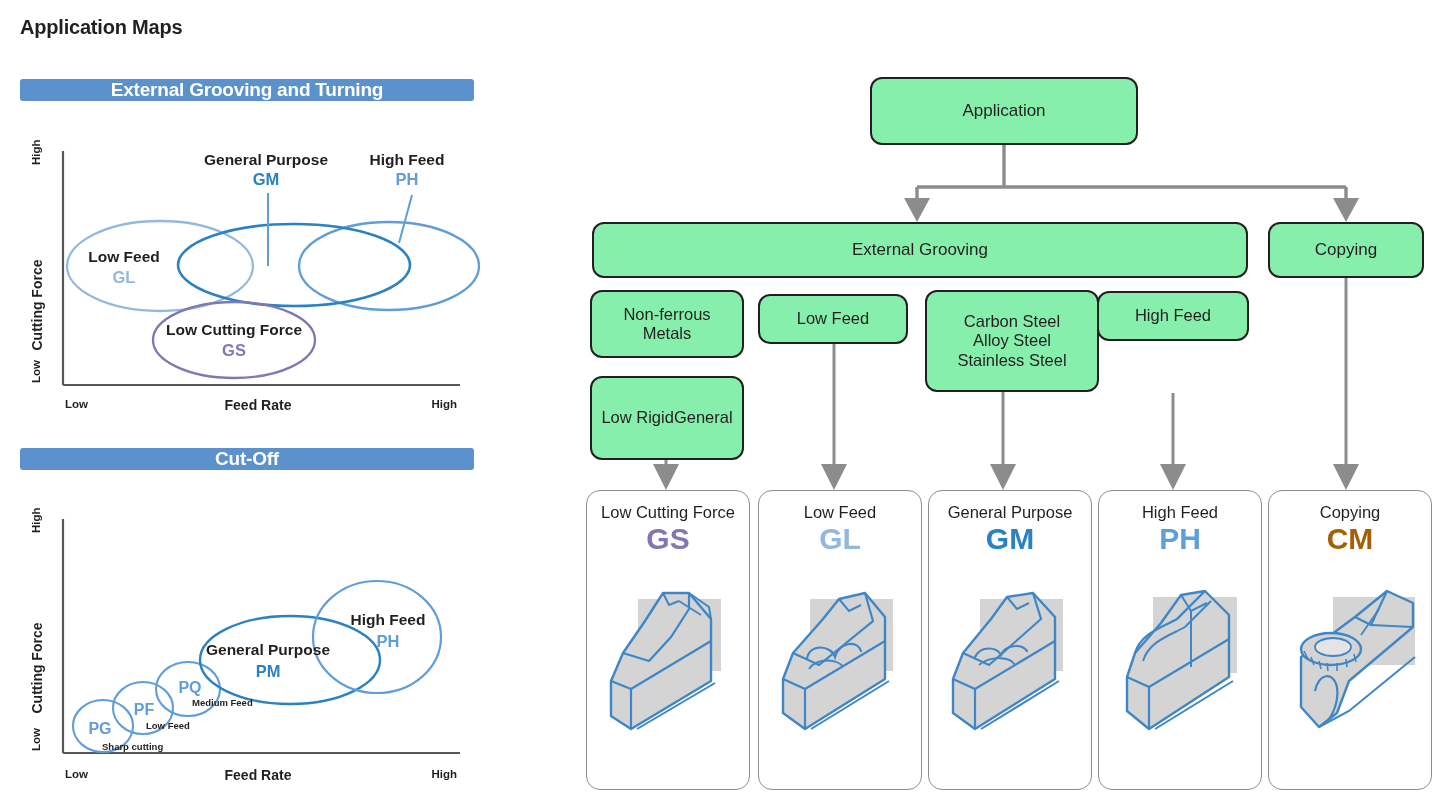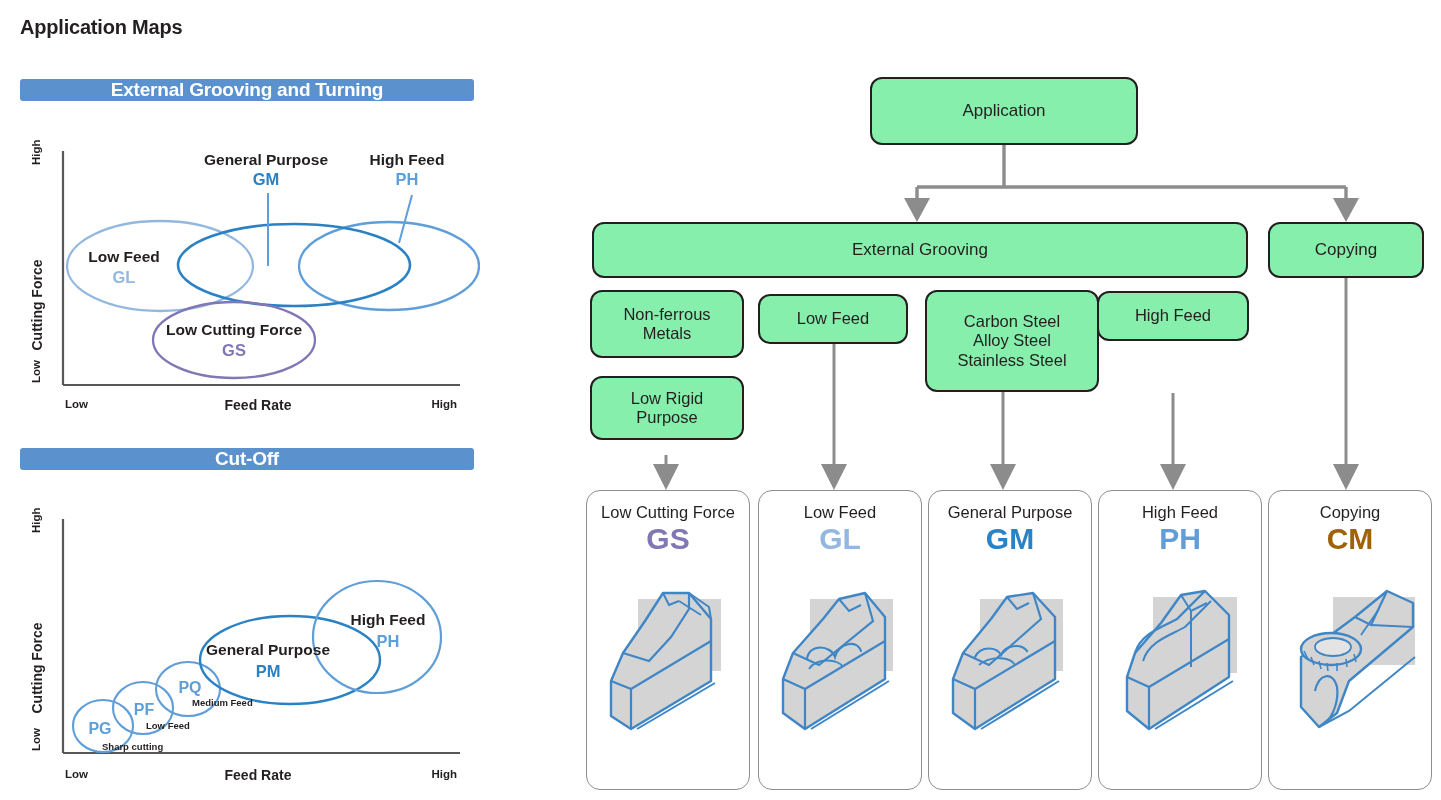--- a/index.html
+++ b/index.html
@@ -223,23 +223,23 @@
 
     <div class="node" id="node-application" style="left:310px;top:77px;width:268px;height:68px;">Application</div>
 
     <div class="node" id="node-external-grooving" style="left:32px;top:222px;width:656px;height:56px;">External Grooving</div>
     <div class="node" id="node-copying" style="left:708px;top:222px;width:156px;height:56px;">Copying</div>
 
     <div class="node sub" id="node-non-ferrous" style="left:30px;top:290px;width:154px;height:68px;flex-direction:column;">
       <span>Non-ferrous</span>
       <span>Metals</span>
     </div>
-    <div class="node sub" id="node-low-rigid" style="left:30px;top:376px;width:154px;height:64px;flex-direction:column;">
+    <div class="node sub" id="node-low-rigid" style="left:30px;top:376px;width:154px;height:84px;flex-direction:row;">
       <span>Low Rigid</span>
-      <span>Purpose</span>
+      <span>General</span>
     </div>
 
     <div class="node sub" id="node-low-feed" style="left:198px;top:294px;width:150px;height:50px;">Low Feed</div>
 
     <div class="node sub" id="node-steels" style="left:365px;top:290px;width:174px;height:102px;flex-direction:column;">
       <span>Carbon Steel</span>
       <span>Alloy Steel</span>
       <span>Stainless Steel</span>
     </div>
 

